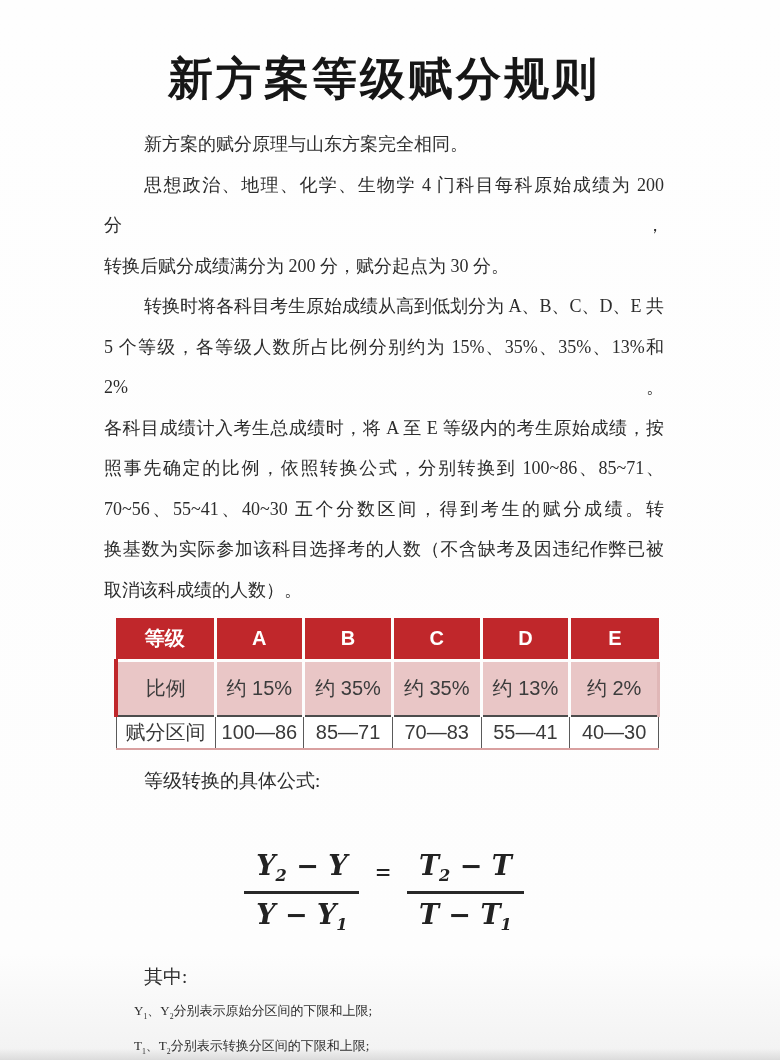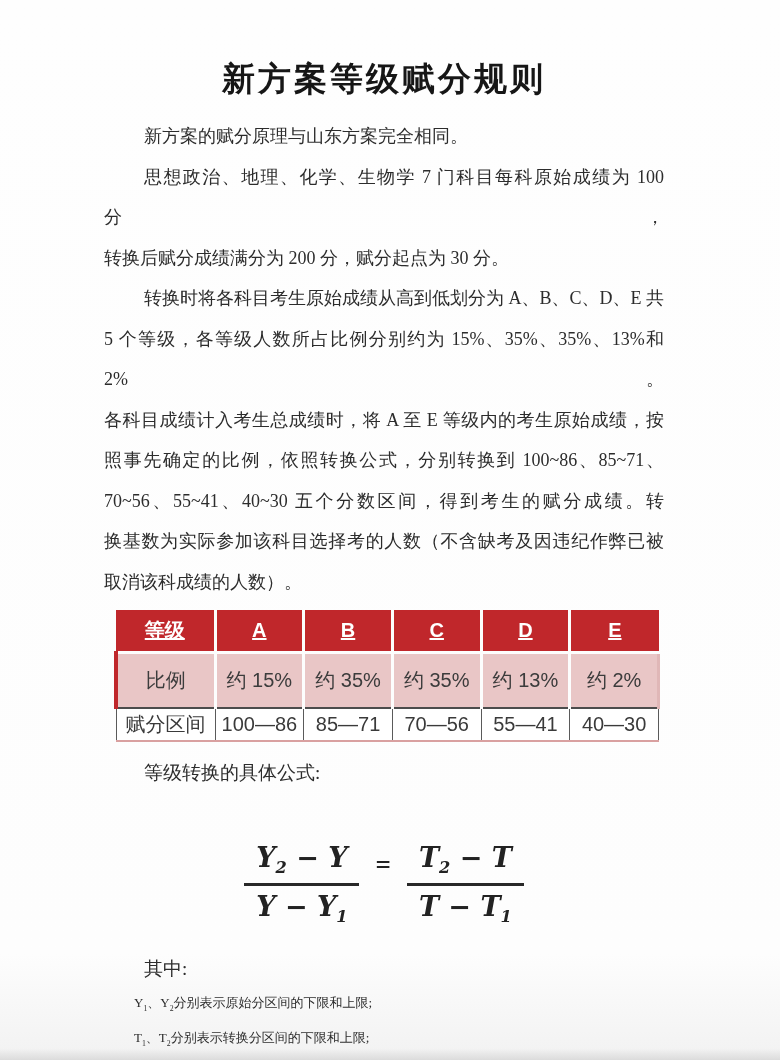--- a/index.html
+++ b/index.html
@@ -8,27 +8,27 @@
     position: relative;
     width: 780px;
     height: 1060px;
     background: linear-gradient(180deg, #fefefe 0%, #fdfdfd 90%, #f3f3f3 99%, #ececec 100%);
     font-family: "Liberation Serif", "DejaVu Serif", serif;
     color: #2e2e2e;
     padding: 56px 116px 0 104px;
     overflow: hidden;
   }
   .doc-title {
-    font-size: 33px;
+    font-size: 45px;
     line-height: 46px;
     font-weight: bold;
     text-align: center;
     letter-spacing: 3px;
     color: #161616;
-    margin: 0 0 14px 0;
+    margin: 0 0 22px 0;
   }
   .bodyline {
     font-size: 18px;
     line-height: 40.5px;
     text-align: left;
     color: #2c2c2c;
   }
   .just { text-align: justify; text-align-last: justify; }
   .indent { text-indent: 40px; }
 
@@ -42,21 +42,20 @@
   }
   .score-table td { padding: 0; }
   tr.head td {
     height: 42px;
     background: #c0272b;
     color: #ffffff;
     font-size: 20px;
     font-weight: bold;
     border-right: 3px solid #fdfdfd;
     border-bottom: 3px solid #fdfdfd;
-    text-decoration: underline;
   }
   tr.head td:last-child { border-right: none; }
   tr.ratio td {
     height: 56px;
     background: #e9c6c6;
     color: #3c3c3c;
     font-size: 20px;
     border-right: 3px solid #fdfdfd;
     border-bottom: 2px solid #4c4c4c;
   }
@@ -130,21 +129,21 @@
 
 <div class="page">
 
   <h1 class="doc-title">新方案等级赋分规则</h1>
 
   <div>
     <div class="bodyline indent">新方案的赋分原理与山东方案完全相同。</div>
   </div>
 
   <div>
-    <div class="bodyline just indent">思想政治、地理、化学、生物学 7 门科目每科原始成绩为 100 分，</div>
+    <div class="bodyline just indent">思想政治、地理、化学、生物学 4 门科目每科原始成绩为 200 分，</div>
     <div class="bodyline">转换后赋分成绩满分为 200 分，赋分起点为 30 分。</div>
   </div>
 
   <div>
     <div class="bodyline just indent">转换时将各科目考生原始成绩从高到低划分为 A、B、C、D、E 共</div>
     <div class="bodyline just">5 个等级，各等级人数所占比例分别约为 15%、35%、35%、13%和 2%。</div>
     <div class="bodyline just">各科目成绩计入考生总成绩时，将 A 至 E 等级内的考生原始成绩，按</div>
     <div class="bodyline just">照事先确定的比例，依照转换公式，分别转换到 100~86、85~71、</div>
     <div class="bodyline just">70~56、55~41、40~30 五个分数区间，得到考生的赋分成绩。转</div>
     <div class="bodyline just">换基数为实际参加该科目选择考的人数（不含缺考及因违纪作弊已被</div>
@@ -174,21 +173,21 @@
         <td>约 15%</td>
         <td>约 35%</td>
         <td>约 35%</td>
         <td>约 13%</td>
         <td>约 2%</td>
       </tr>
       <tr class="range">
         <td>赋分区间</td>
         <td>100—86</td>
         <td>85—71</td>
-        <td>70—56</td>
+        <td>70—83</td>
         <td>55—41</td>
         <td>40—30</td>
       </tr>
     </tbody>
   </table>
 
   <div class="caption-line">等级转换的具体公式:</div>
 
   <div class="formula">
     <span class="frac">

